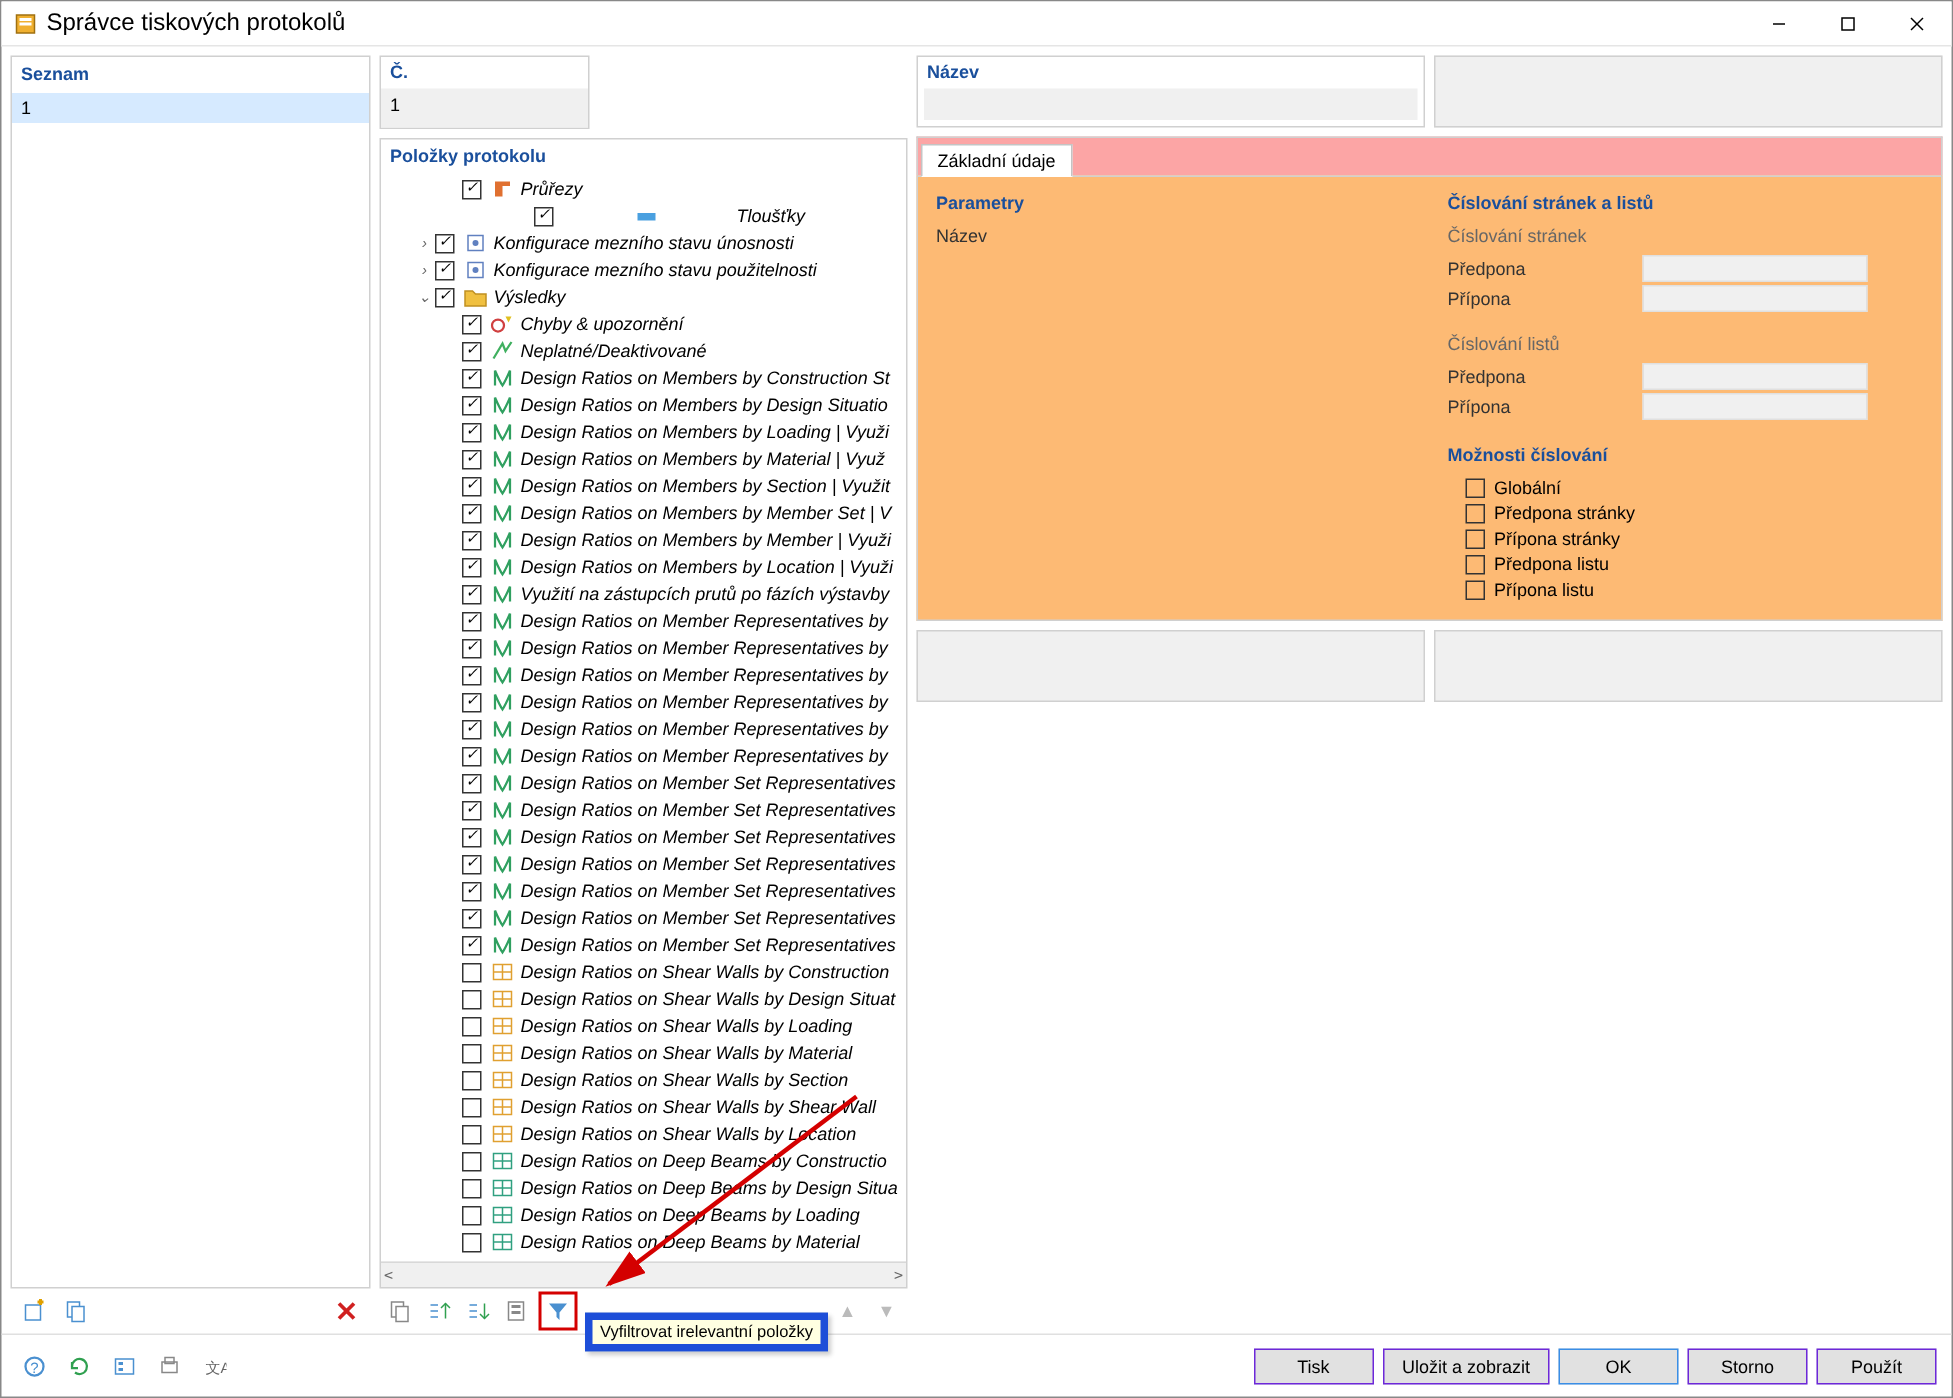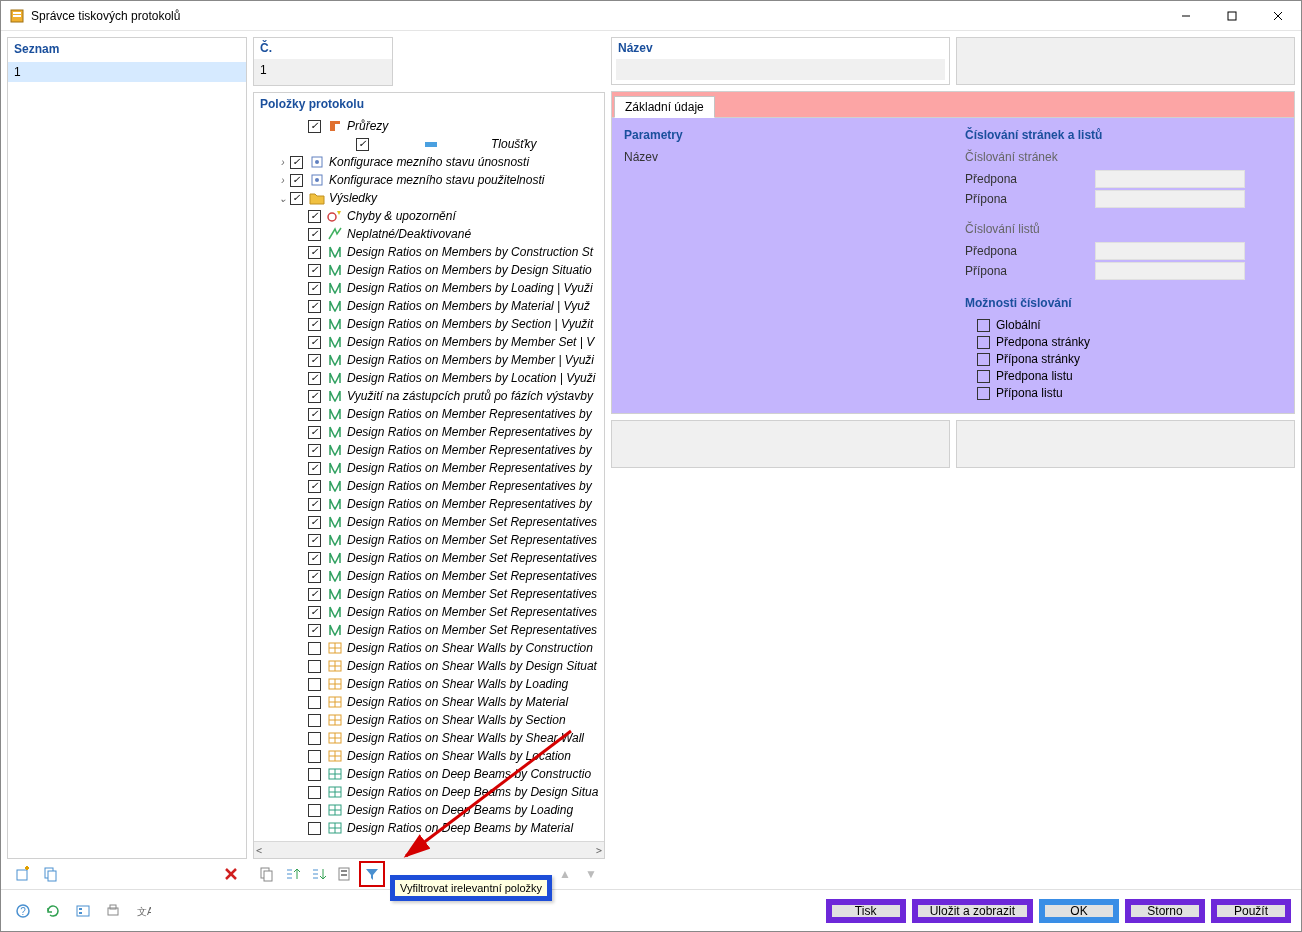--- a/index.html
+++ b/index.html
@@ -1,20 +1,20 @@
 <!DOCTYPE html>
 <html><head>
 <meta charset="utf-8">
 <style>
   * { box-sizing: border-box; font-family: "Segoe UI", Tahoma, sans-serif; }
   body { margin:0; padding:0; background:#fff; overflow:hidden; font-size:12px; color:#000; }
   .window { width:1302px; height:932px; border:1px solid #888; position:relative; background:#fff; display:flex; flex-direction:column; }
   .titlebar { height:30px; display:flex; align-items:center; padding:0 0 0 8px; background:#fff; border-bottom:1px solid #e5e5e5;}
   .titlebar .appicon { width:16px; height:16px; margin-right:6px; }
-  .titlebar .title { flex:0 0 auto; font-size:12px; }
+  .titlebar .title { flex:0 0 auto; font-size:16px; }
   .titlebar .spacer { flex:1; }
   .winbtn { width:46px; height:30px; display:flex; align-items:center; justify-content:center; }
   .content { flex:1; display:flex; gap:6px; padding:6px 6px 0 6px; min-height:0;}
   .leftcol { width:240px; display:flex; flex-direction:column; }
   .panelhdr { font-weight:bold; color:#1a4f9c; font-size:12px; padding:4px 6px 6px 6px; }
   .listpanel { flex:1; border:1px solid #d0d0d0; display:flex; flex-direction:column; min-height:0;}
   .listbody { flex:1; overflow:auto; }
   .listrow { padding:3px 6px; background:#d6eaff; }
   .leftcol .toolbar { height:30px; display:flex; align-items:center; padding:0 4px; gap:4px; justify-content:space-between;}
   .iconbtn { width:24px; height:24px; display:inline-flex; align-items:center; justify-content:center; border:1px solid transparent; }
@@ -36,35 +36,35 @@
   .centercol .toolbar { height:30px; display:flex; align-items:center; padding:0 2px; gap:2px;}
   .filterbtn { border:2px solid #d40000; width:26px; height:26px; display:inline-flex; align-items:center; justify-content:center;}
   .tooltip { position:absolute; left:389px; top:874px; background:#ffffe1; border:5px solid #1d4ed8; padding:2px 5px; font-size:11px; z-index:50; box-shadow:2px 2px 3px rgba(0,0,0,0.2);}
   .rightcol { flex:1; display:flex; flex-direction:column; gap:6px; min-height:0;}
   .toprow { display:flex; gap:6px; height:48px;}
   .nazevbox { flex:1; border:1px solid #d0d0d0; display:flex; flex-direction:column;}
   .nazevbox input { border:none; background:#f0f0f0; margin:0 4px 4px 4px; height:22px; padding:0 4px;}
   .blankbox { flex:1; border:1px solid #d0d0d0; background:#f0f0f0;}
   .tabrow { height:26px; display:flex; align-items:flex-end; background:#fca5a5; border:1px solid #d0d0d0; border-bottom:none; padding-left:2px; padding-top:2px;}
   .tab { background:#fff; border:1px solid #c4c4c4; border-bottom:1px solid #fff; padding:3px 10px 3px 10px; font-size:12px; position:relative; top:1px;}
-  .detailpanel { flex:1; border:1px solid #d0d0d0; background:#c4b5fd; display:flex; min-height:0;}
+  .detailpanel { flex:1; border:1px solid #d0d0d0; background:#fdba74; display:flex; min-height:0;}
   .detcol { flex:1; padding:10px 12px; overflow:hidden;}
   .sectiontitle { font-weight:bold; color:#1a4f9c; margin-bottom:8px; font-size:12px;}
   .subtitle { color:#666; font-size:12px; margin:6px 0 6px 0;}
   .fieldrow { display:flex; align-items:center; margin:2px 0;}
   .fieldrow .flabel { flex:0 0 130px; color:#333;}
   .fieldrow .finput { flex:0 0 150px; height:18px; background:#f0f0f0; border:1px solid #e0e0e0;}
   .chkrow { display:flex; align-items:center; margin:3px 12px;}
   .chkrow .chk { width:13px; height:13px; border:1px solid #333; margin-right:6px;}
   .bottomblank { height:48px; display:flex; gap:6px;}
   .bottomblank > div { flex:1; border:1px solid #d0d0d0; background:#f0f0f0;}
   .footer { height:42px; border-top:1px solid #e0e0e0; display:flex; align-items:center; padding:0 10px; gap:6px;}
   .footer .leftbtns { display:flex; gap:6px;}
   .footer .spacer { flex:1;}
-  .btn { min-width:80px; height:24px; border:6px solid #6d28d9; background:#e1e1e1; padding:0 12px; display:inline-flex; align-items:center; justify-content:center; font-size:12px;}
+  .btn { min-width:80px; height:24px; border:1px solid #6d28d9; background:#e1e1e1; padding:0 12px; display:inline-flex; align-items:center; justify-content:center; font-size:12px;}
   .btn.primary { border-color:#3a8ee6;}
   svg { display:block; }
   .arrow-annotation { position:absolute; pointer-events:none; z-index:40;}
   .mono { font-family:monospace; font-size:10px;}
 </style>
 </head>
 <body>
 
 <div class="window">
 

